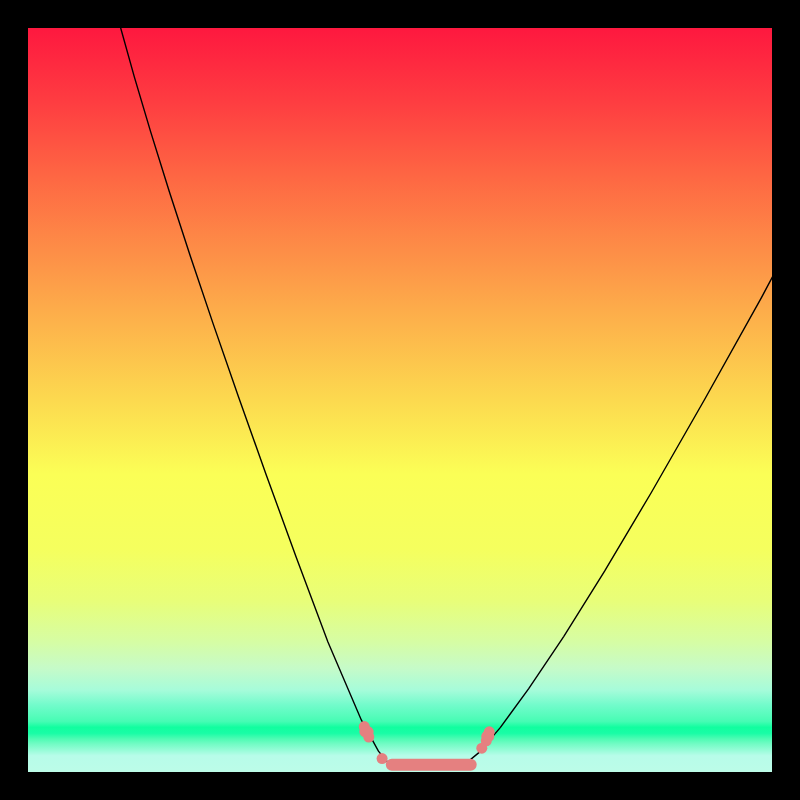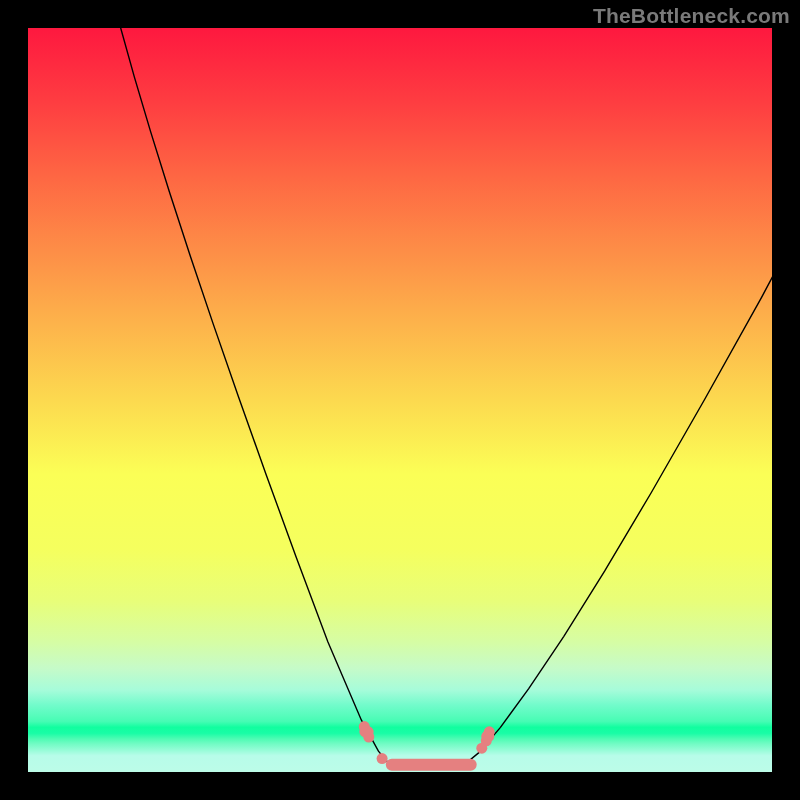--- a/index.html
+++ b/index.html
@@ -107,15 +107,14 @@
           <circle cx="453.8" cy="720.2" r="5.5"></circle>
           <circle cx="458.3" cy="712.8" r="5.5"></circle>
           <circle cx="461.3" cy="703.8" r="5.5"></circle>
           <ellipse cx="338.5" cy="703.8" rx="7.2" ry="6"></ellipse>
           <ellipse cx="459.8" cy="708.3" rx="6.5" ry="6"></ellipse>
         </g>
     </svg>
 
   </div>
 
-  <div class="watermark">TheBottleneck.com</div>
 
 </div>
 
 </body></html>

